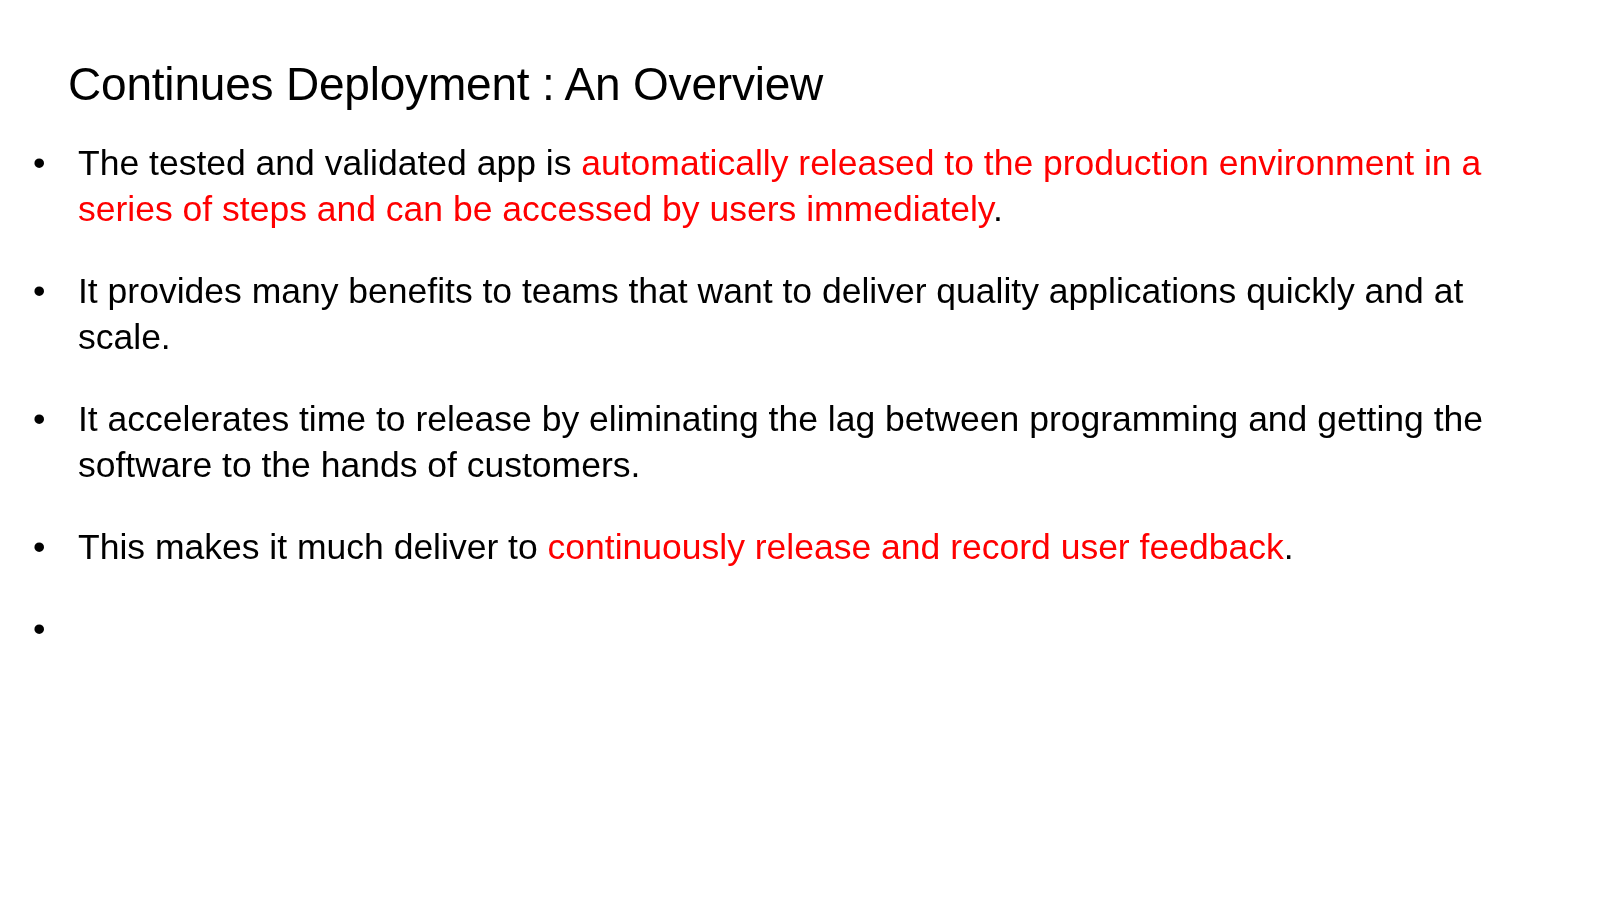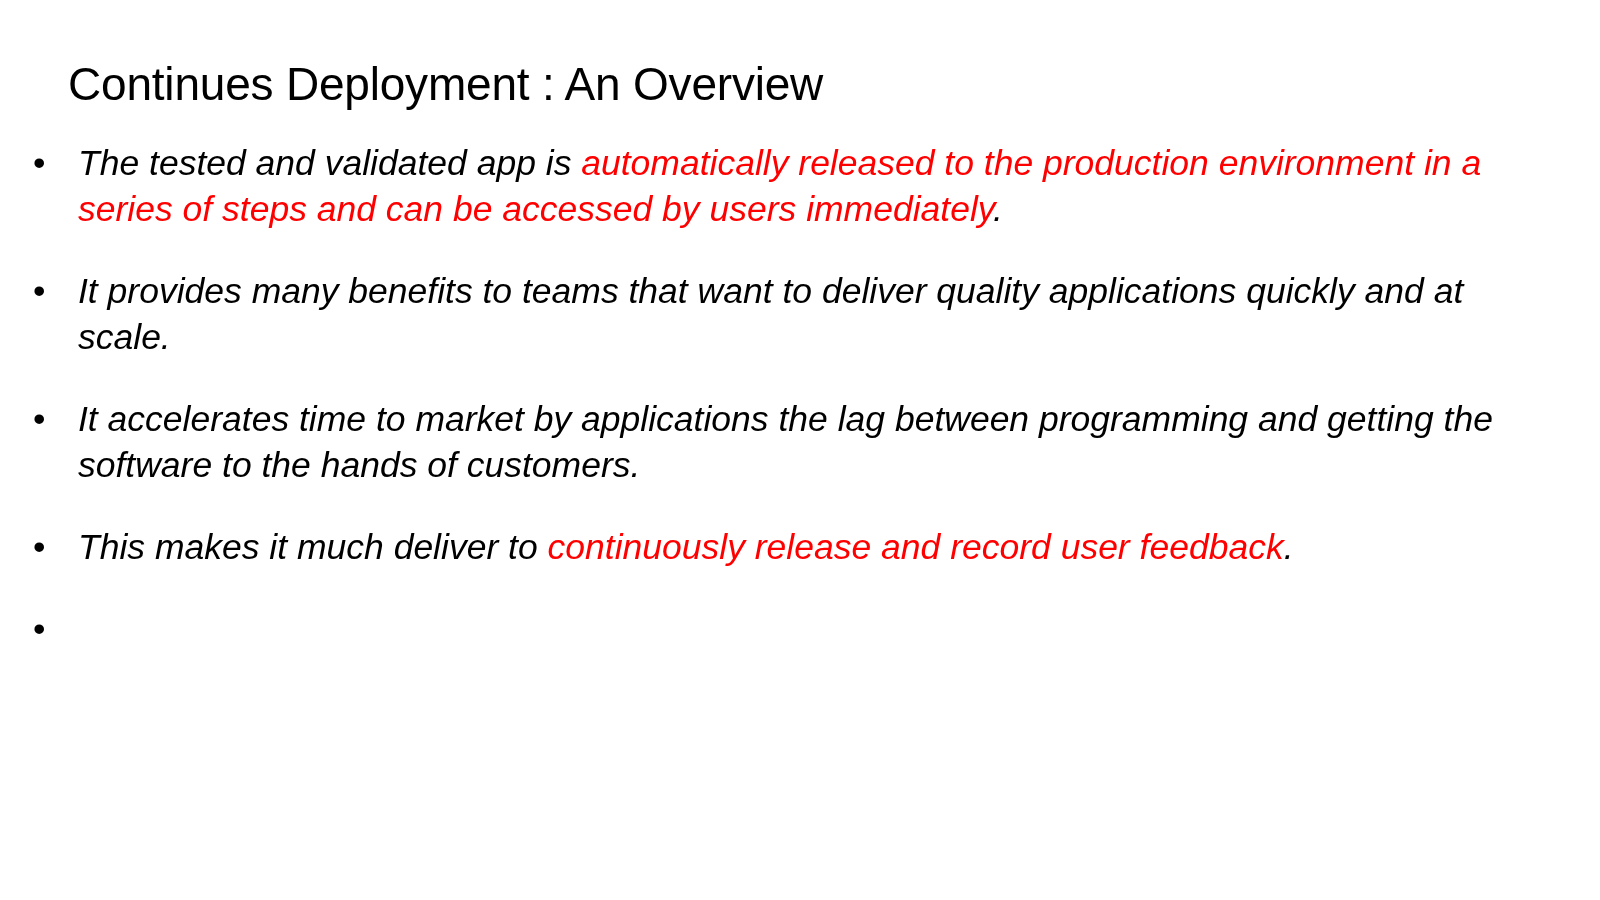--- a/index.html
+++ b/index.html
@@ -75,31 +75,30 @@
     color: #000000;
     text-align: left;
   }
 
   .hl {
     color: #FF0000;
   }
 
   .txt {
     white-space: pre-wrap;
-    font-style: italic;
   }
 </style>
 </head>
 <body>
 
 <div class="slide">
 
   <h1 class="slide-title">Continues Deployment : An Overview</h1>
 
   <ul class="body-list">
       <li class="bullet-item"><span class="bullet-marker">•</span><span class="txt"><span class="">The tested and validated app is </span><span class="hl">automatically released to the production environment in a series of steps and can be accessed by users immediately</span><span class="">.</span></span></li>
       <li class="bullet-item"><span class="bullet-marker">•</span><span class="txt"><span class="">It provides many benefits to teams that want to deliver quality applications quickly and at scale.</span></span></li>
-      <li class="bullet-item"><span class="bullet-marker">•</span><span class="txt"><span class="">It accelerates time to market by applications the lag between programming and getting the software to the hands of customers.</span></span></li>
+      <li class="bullet-item"><span class="bullet-marker">•</span><span class="txt"><span class="">It accelerates time to release by eliminating the lag between programming and getting the software to the hands of customers.</span></span></li>
       <li class="bullet-item"><span class="bullet-marker">•</span><span class="txt"><span class="">This makes it much deliver to </span><span class="hl">continuously release and record user feedback</span><span class="">.</span></span></li>
       <li class="bullet-item"><span class="bullet-marker">•</span></li>
     </ul>
 
 </div>
 
 </body></html>

